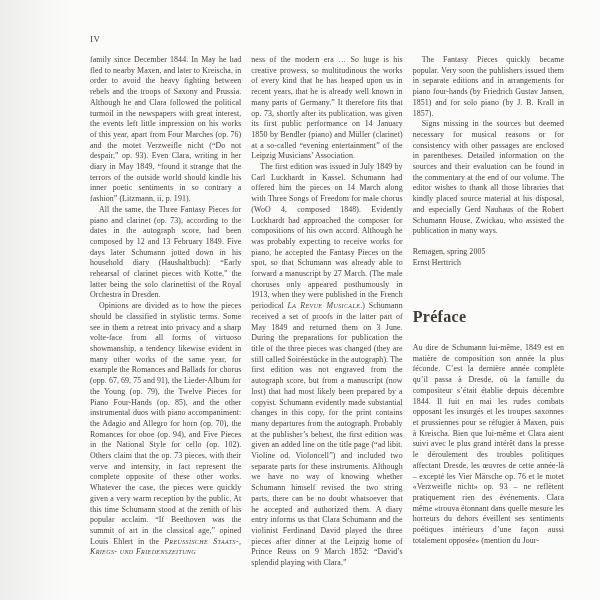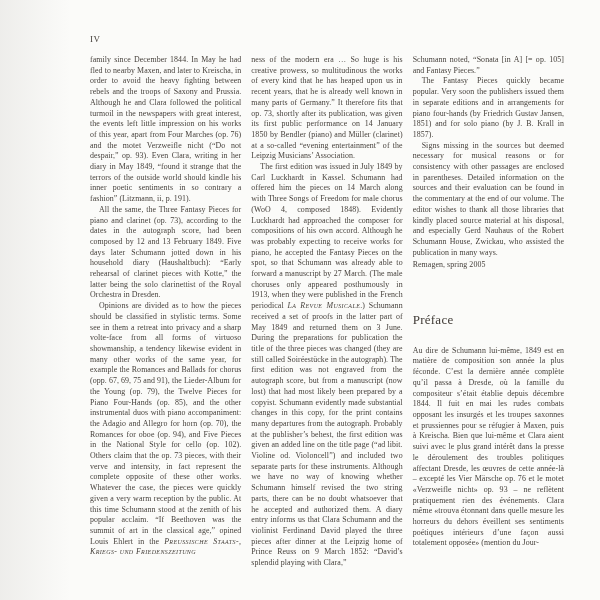--- a/index.html
+++ b/index.html
@@ -42,25 +42,25 @@
     flex: 1 1 0;
     font-size: 7.9px;
     line-height: 10.7px;
     text-align: justify;
     letter-spacing: 0.01em;
   }
   p.para { margin: 0; }
   p.indent { text-indent: 9px; }
   .italic { }
   .smallcaps { font-variant: small-caps; letter-spacing: 0.05em; font-style: italic; }
-  .signature { margin-top: 2px; }
+  .signature { margin-top: 10px; }
   .signature div { text-align: left; }
   h2.heading {
-    font-weight: normal;
-    font-size: 13px;
+    font-weight: bold;
+    font-size: 16px;
     letter-spacing: 0.02em;
     margin: 44px 0 20px 0;
     text-align: left;
     color: #3f3a35;
   }
 </style>
 </head>
 <body>
 
 <div class="page">
@@ -69,23 +69,23 @@
     <section class="column">
         <p class="para"><span>family since December 1844. In May he had fled to nearby Maxen, and later to Kreischa, in order to avoid the heavy fighting between rebels and the troops of Saxony and Prussia. Although he and Clara followed the political turmoil in the newspapers with great interest, the events left little impression on his works of this year, apart from </span><span class="italic">Four Marches</span><span> (op. 76) and the motet </span><span class="italic">Verzweifle nicht</span><span> (“Do not despair,” op. 93). Even Clara, writing in her diary in May 1849, “found it strange that the terrors of the outside world should kindle his inner poetic sentiments in so contrary a fashion” (Litzmann, ii, p. 191).</span></p>
         <p class="para indent"><span>All the same, the </span><span class="italic">Three Fantasy Pieces</span><span> for piano and clarinet (op. 73), according to the dates in the autograph score, had been composed by 12 and 13 February 1849. Five days later Schumann jotted down in his household diary (</span><span class="italic">Haushaltbuch</span><span>): “Early rehearsal of clarinet pieces with Kotte,” the latter being the solo clarinettist of the Royal Orchestra in Dresden.</span></p>
         <p class="para indent"><span>Opinions are divided as to how the pieces should be classified in stylistic terms. Some see in them a retreat into privacy and a sharp </span><span class="italic">volte-face</span><span> from all forms of virtuoso showmanship, a tendency likewise evident in many other works of the same year, for example the </span><span class="italic">Romances and Ballads</span><span> for chorus (opp. 67, 69, 75 and 91), the </span><span class="italic">Lieder-Album for the Young</span><span> (op. 79), the </span><span class="italic">Twelve Pieces for Piano Four-Hands</span><span> (op. 85), and the other instrumental duos with piano accompaniment: the </span><span class="italic">Adagio and Allegro</span><span> for horn (op. 70), the </span><span class="italic">Romances</span><span> for oboe (op. 94), and </span><span class="italic">Five Pieces in the National Style</span><span> for cello (op. 102). Others claim that the op. 73 pieces, with their verve and intensity, in fact represent the complete opposite of these other works. Whatever the case, the pieces were quickly given a very warm reception by the public. At this time Schumann stood at the zenith of his popular acclaim. “If Beethoven was the summit of art in the </span><span class="italic">classical age</span><span>,” opined Louis Ehlert in the </span><span class="smallcaps">Preussische Staats-, Kriegs- und Friedenszeitung</span></p>
       </section>
     <section class="column">
         <p class="para"><span>ness of the </span><span class="italic">modern era</span><span> … So huge is his creative prowess, so multitudinous the works </span><span class="italic">of every kind</span><span> that he has </span><span class="italic">heaped</span><span> upon us in recent years, that he is already well known in many parts of Germany.” It therefore fits that op. 73, shortly after its publication, was given its first public performance on 14 January 1850 by Bendler (piano) and Müller (clarinet) at a so-called “evening entertainment” of the Leipzig Musicians’ Association.</span></p>
         <p class="para indent"><span>The first edition was issued in July 1849 by Carl Luckhardt in Kassel. Schumann had offered him the pieces on 14 March along with </span><span class="italic">Three Songs of Freedom</span><span> for male chorus (WoO 4, composed 1848). Evidently Luckhardt had approached the composer for compositions of his own accord. Although he was probably expecting to receive works for piano, he accepted the </span><span class="italic">Fantasy Pieces</span><span> on the spot, so that Schumann was already able to forward a manuscript by 27 March. (The male choruses only appeared posthumously in 1913, when they were published in the French periodical </span><span class="smallcaps">La Revue Musicale</span><span>.) Schumann received a set of proofs in the latter part of May 1849 and returned them on 3 June. During the preparations for publication the title of the three pieces was changed (they are still called </span><span class="italic">Soiréestücke</span><span> in the autograph). The first edition was not engraved from the autograph score, but from a manuscript (now lost) that had most likely been prepared by a copyist. Schumann evidently made substantial changes in this copy, for the print contains many departures from the autograph. Probably at the publisher’s behest, the first edition was given an added line on the title page (“</span><span class="italic">ad libit. Violine od. Violoncell</span><span>”) and included two separate parts for these instruments. Although we have no way of knowing whether Schumann himself revised the two string parts, there can be no doubt whatsoever that he accepted and authorized them. A diary entry informs us that Clara Schumann and the violinist Ferdinand David played the three pieces after dinner at the Leipzig home of Prince Reuss on 9 March 1852: “David’s splendid playing with Clara,”</span></p>
       </section>
     <section class="column">
-        <p class="para"><span>Schumann noted, “Sonata [in A] [= op. 105] and Fantasy Pieces.”</span></p>
         <p class="para indent"><span>The </span><span class="italic">Fantasy Pieces</span><span> quickly became popular. Very soon the publishers issued them in separate editions and in arrangements for piano four-hands (by Friedrich Gustav Jansen, 1851) and for solo piano (by J. B. Krall in 1857).</span></p>
         <p class="para indent"><span>Signs missing in the sources but deemed necessary for musical reasons or for consistency with other passages are enclosed in parentheses. Detailed information on the sources and their evaluation can be found in the commentary at the end of our volume. The editor wishes to thank all those libraries that kindly placed source material at his disposal, and especially Gerd Nauhaus of the Robert Schumann House, Zwickau, who assisted the publication in many ways.</span></p>
         <div class="signature">
           <div>Remagen, spring 2005</div>
+          <div>Ernst Herttrich</div>
         </div>
         <h2 class="heading">Préface</h2>
         <p class="para"><span>Au dire de Schumann lui-même, 1849 est en matière de composition son année la plus féconde. C’est la dernière année complète qu’il passa à Dresde, où la famille du compositeur s’était établie depuis décembre 1844. Il fuit en mai les rudes combats opposant les insurgés et les troupes saxonnes et prussiennes pour se réfugier à Maxen, puis à Kreischa. Bien que lui-même et Clara aient suivi avec le plus grand intérêt dans la presse le déroulement des troubles politiques affectant Dresde, les œuvres de cette année-là – excepté les </span><span class="italic">Vier Märsche</span><span> op. 76 et le motet «Verzweifle nicht» op. 93 – ne reflètent pratiquement rien des événements. Clara même «trouva étonnant dans quelle mesure les horreurs du dehors éveillent ses sentiments poétiques intérieurs d’une façon aussi totalement opposée» (mention du Jour-</span></p>
       </section>
   </div>
 </div>
 
 </body></html>

